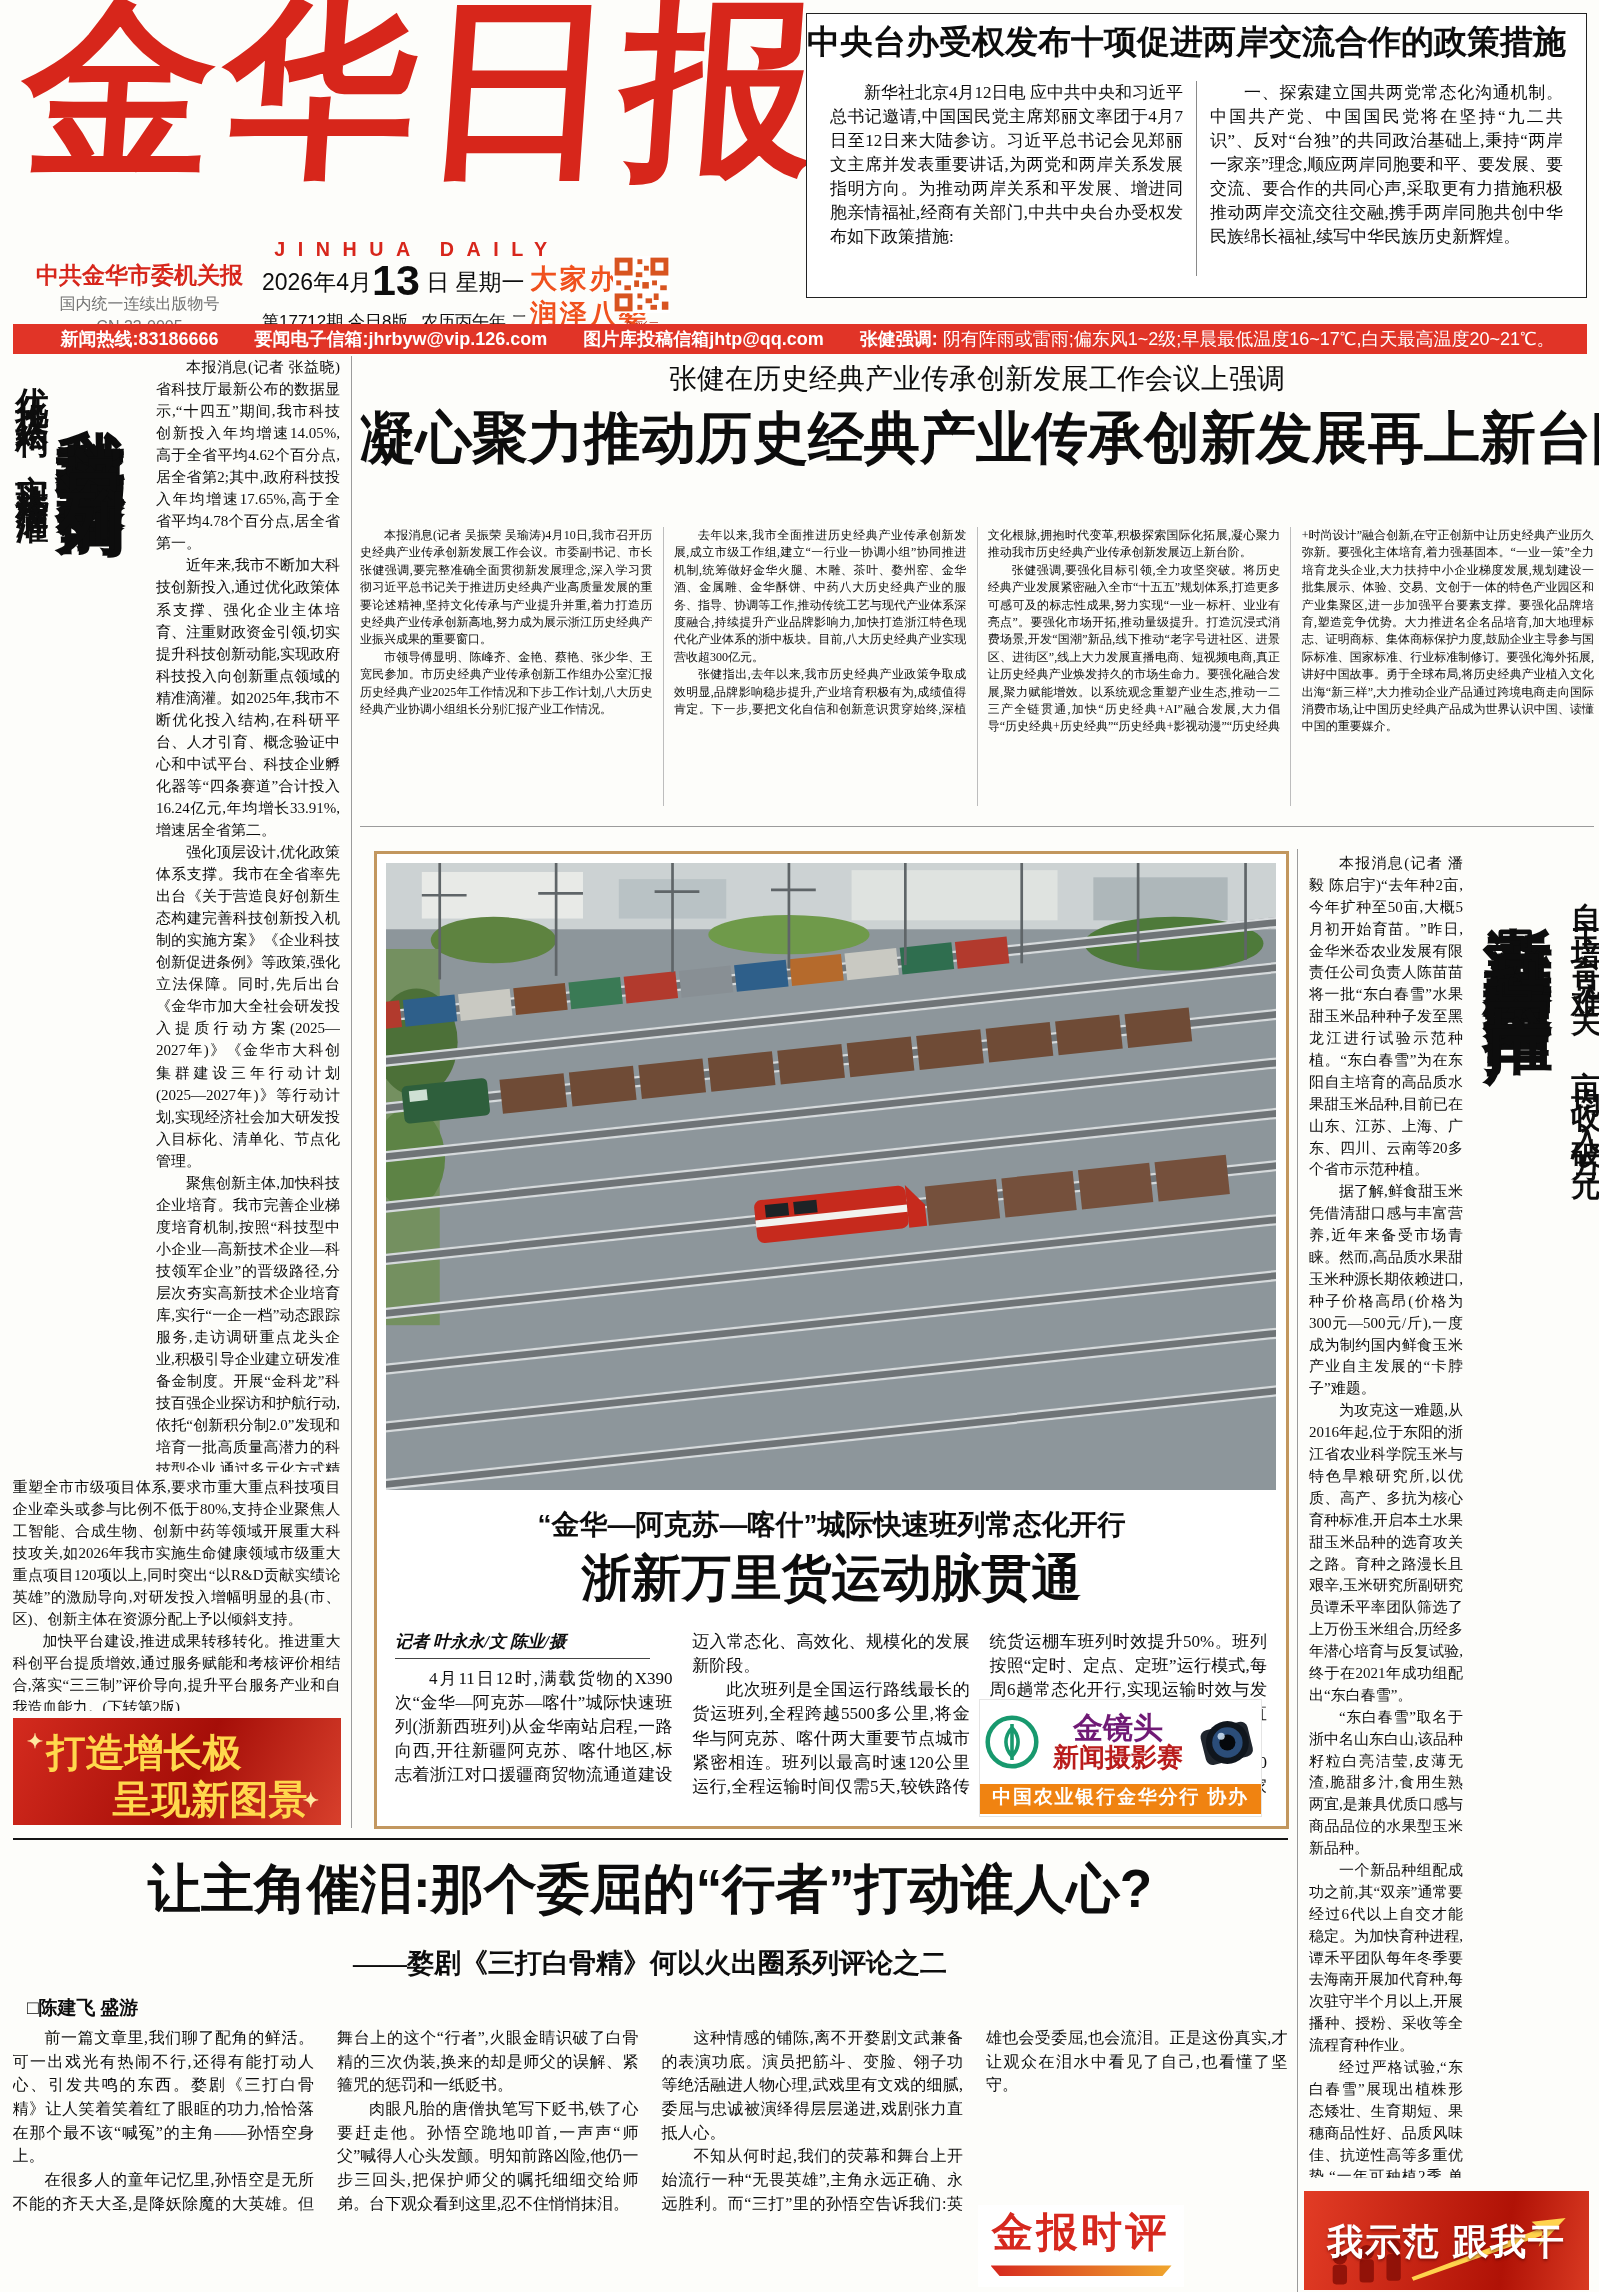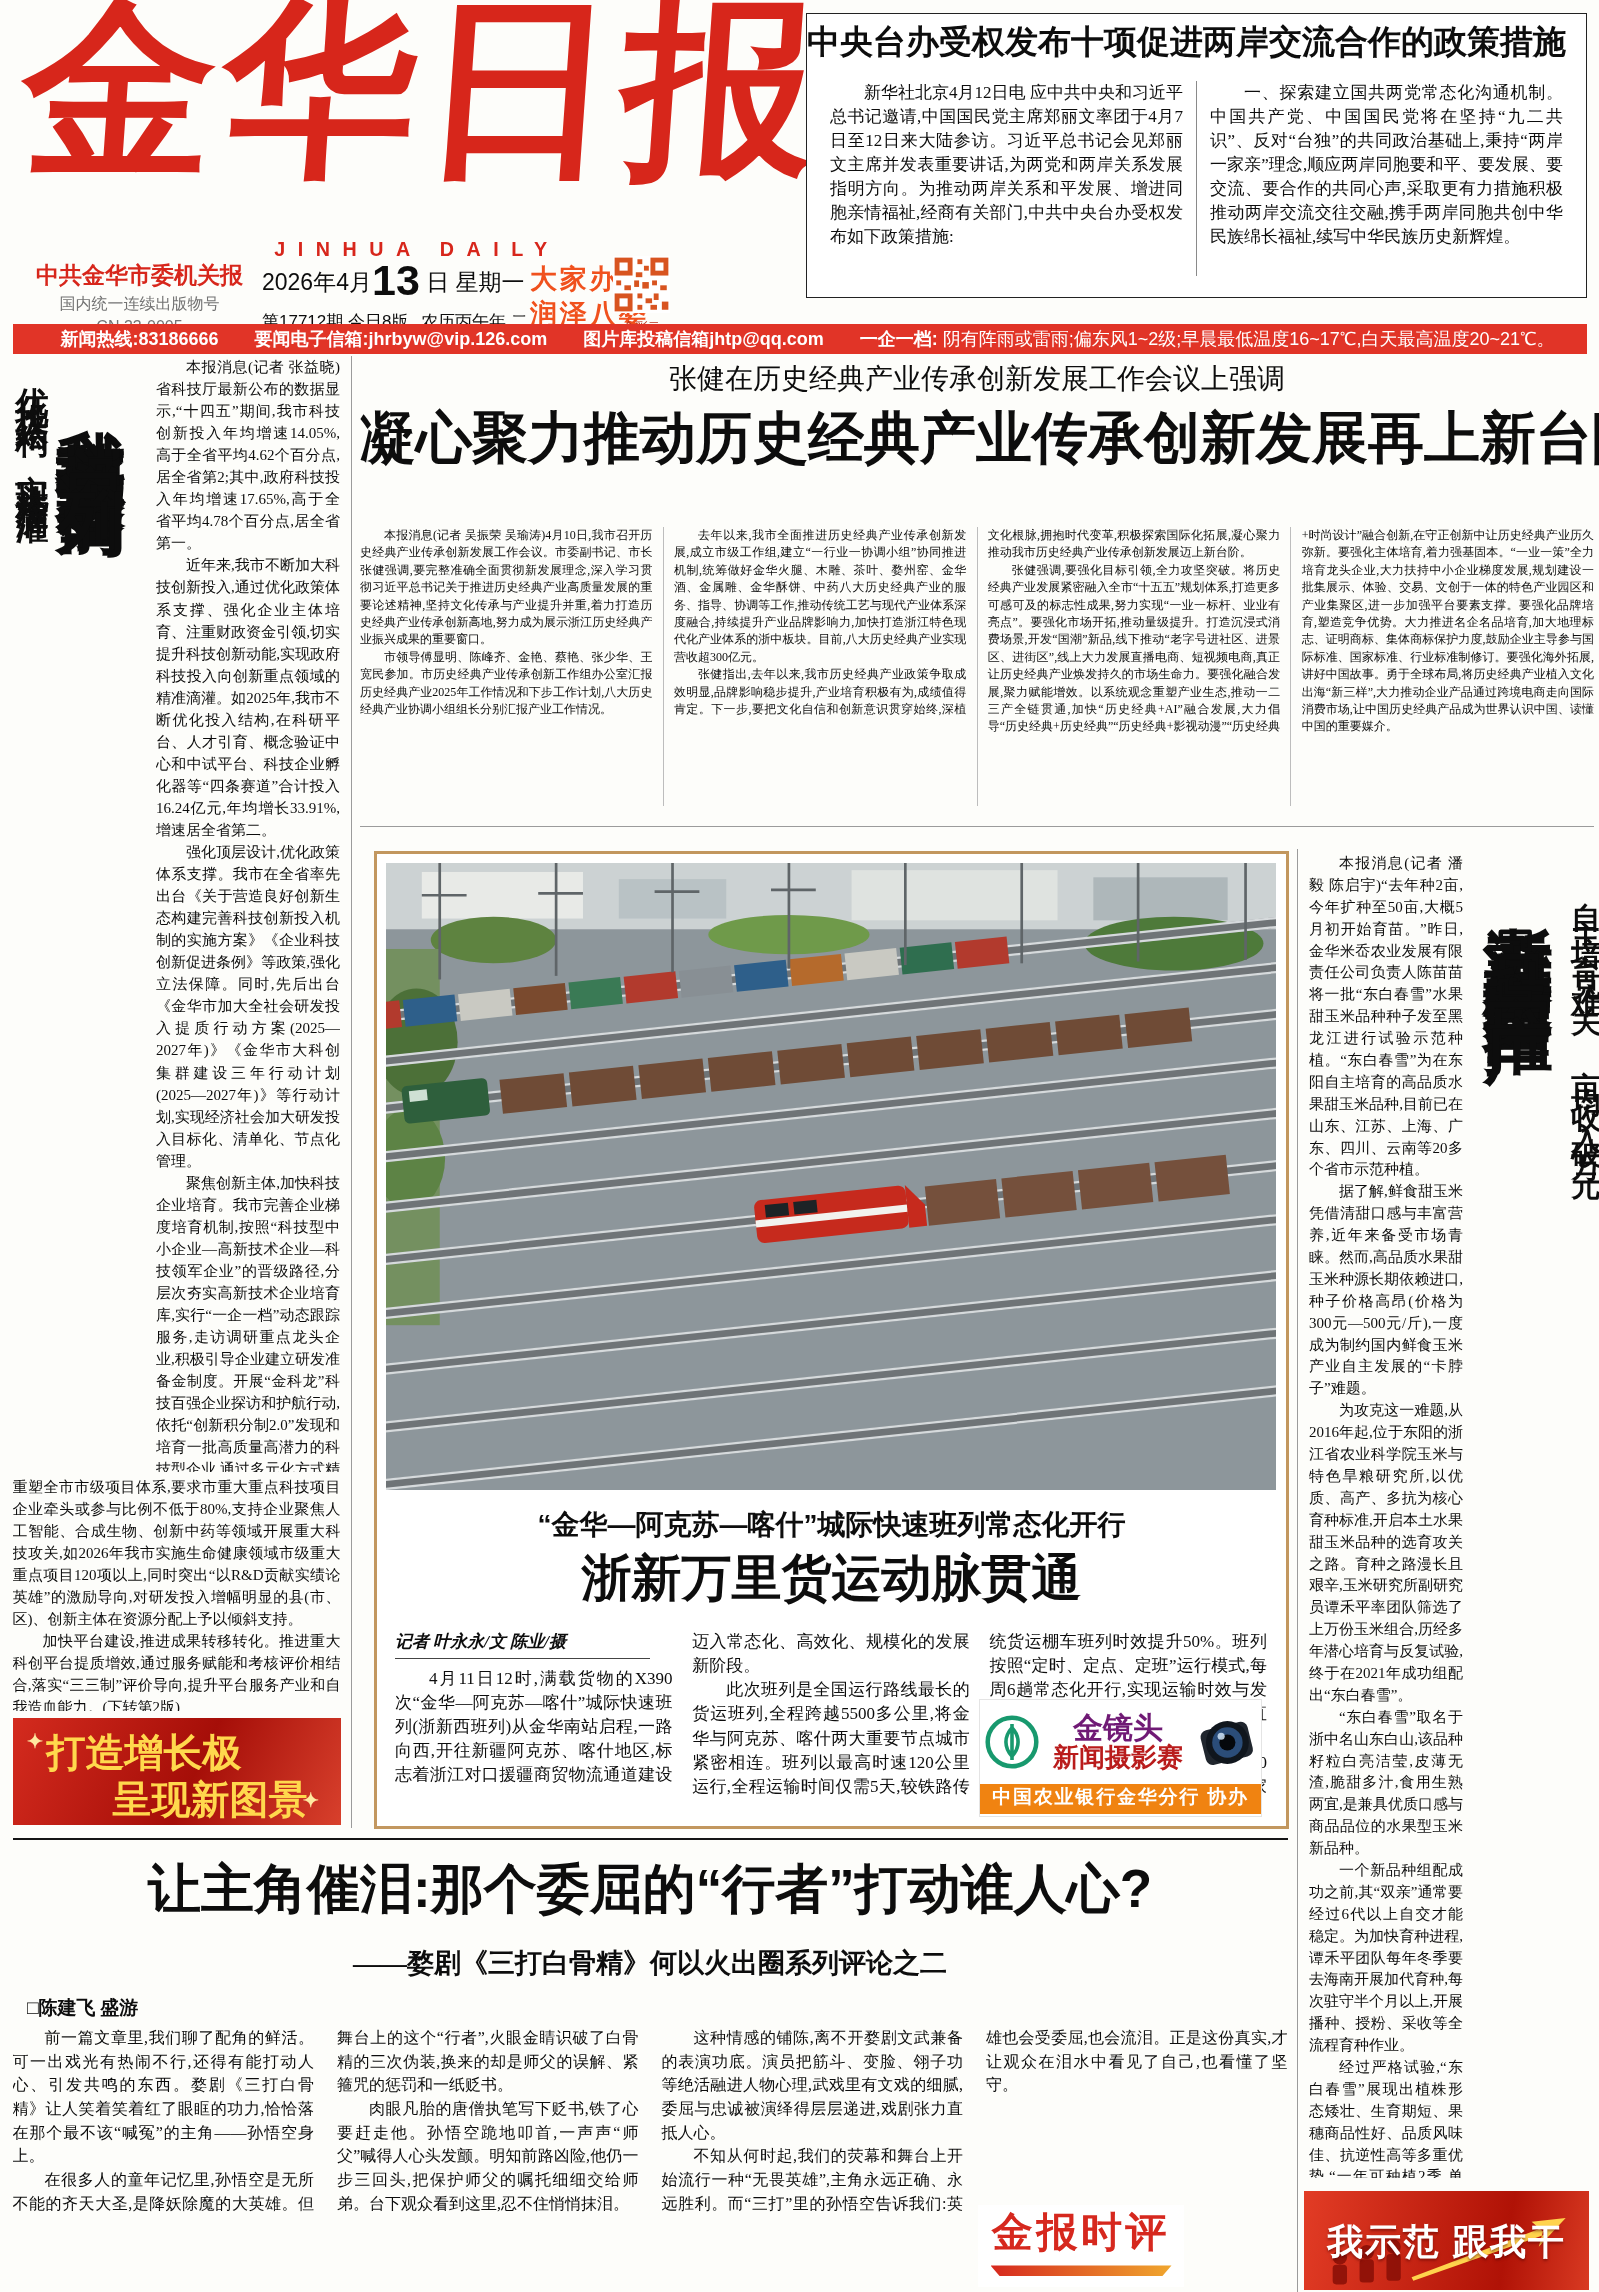--- a/index.html
+++ b/index.html
@@ -151,21 +151,21 @@
       </g>
     </svg>
     <div class="qr-caption">金彩云</div>
   </div>
 
   <div class="abs infobar">
     <span>新闻热线:83186666</span>
     <span>要闻电子信箱:jhrbyw@vip.126.com</span>
     <span>图片库投稿信箱jhtp@qq.com</span>
     <span>
-      <span>一企一档:</span>
+      <span>张健强调:</span>
       <span class="plain">阴有阵雨或雷雨;偏东风1~2级;早晨最低温度16~17℃,白天最高温度20~21℃。</span>
     </span>
   </div>
 
   <div class="abs top-box">
     <div class="top-box-headline">中央台办受权发布十项促进两岸交流合作的政策措施</div>
     <div class="top-box-body newsbody">
       <p>新华社北京4月12日电 应中共中央和习近平总书记邀请,中国国民党主席郑丽文率团于4月7日至12日来大陆参访。习近平总书记会见郑丽文主席并发表重要讲话,为两党和两岸关系发展指明方向。为推动两岸关系和平发展、增进同胞亲情福祉,经商有关部门,中共中央台办受权发布如下政策措施:</p>
       <p>一、探索建立国共两党常态化沟通机制。中国共产党、中国国民党将在坚持“九二共识”、反对“台独”的共同政治基础上,秉持“两岸一家亲”理念,顺应两岸同胞要和平、要发展、要交流、要合作的共同心声,采取更有力措施积极推动两岸交流交往交融,携手两岸同胞共创中华民族绵长福祉,续写中华民族历史新辉煌。</p>
 

